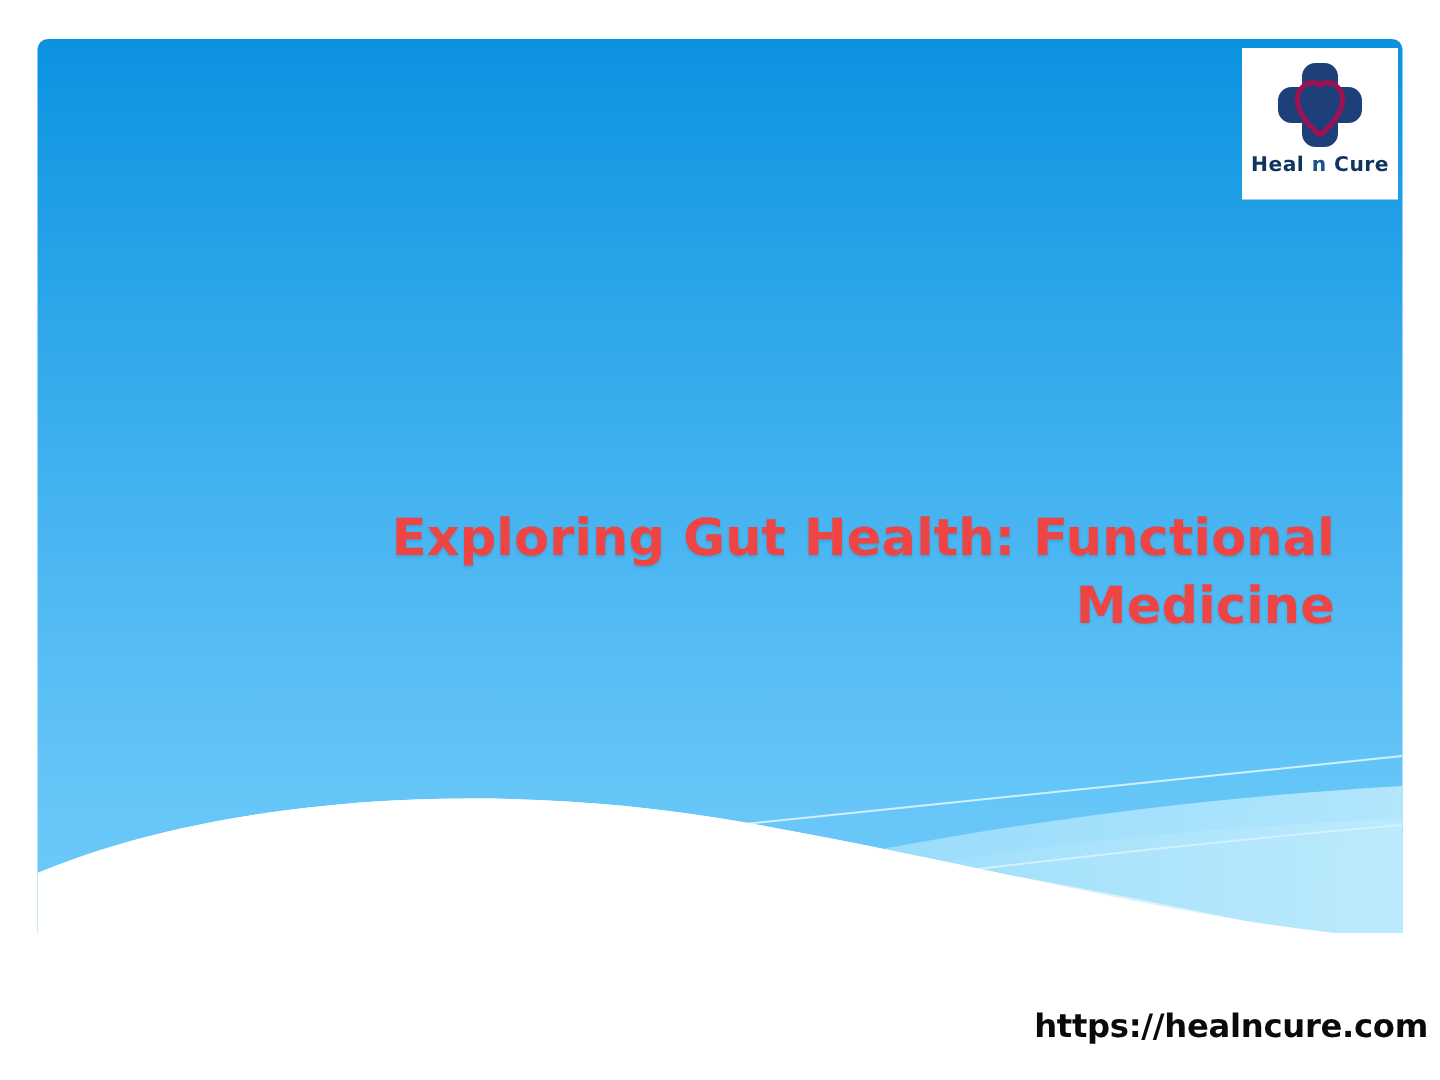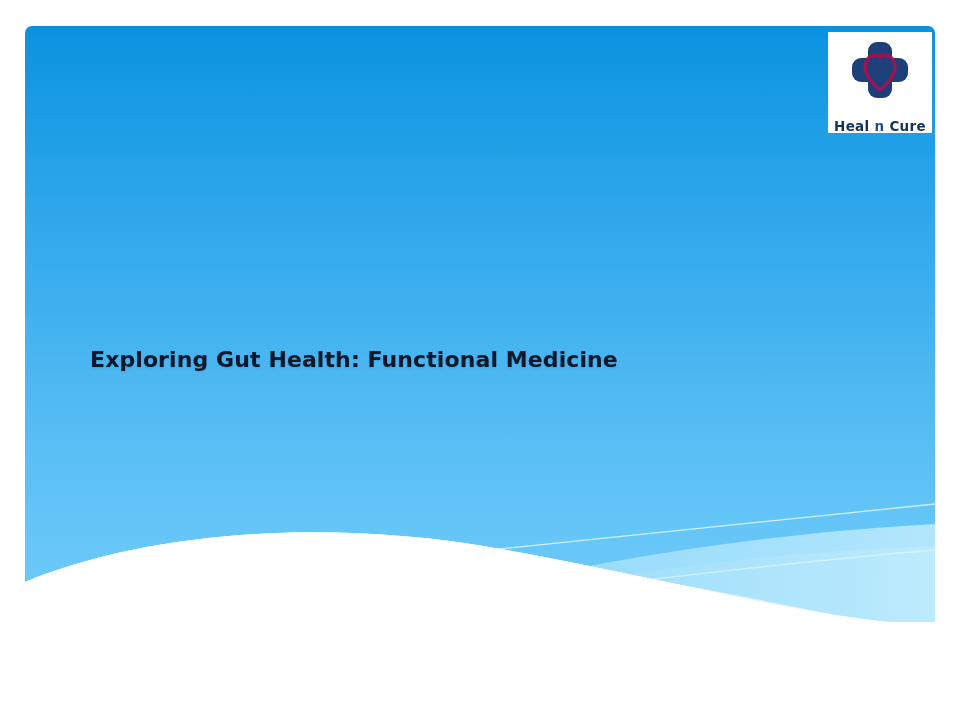--- a/index.html
+++ b/index.html
@@ -50,23 +50,23 @@
     height: 596px;
     display: block;
   }
 
   
   .title {
     position: absolute;
     left: 90px;
     top: 337px;
     width: 800px;
-    text-align: left;
-    color: #0f172a;
-    font-size: 22px;
+    text-align: right;
+    color: #ef4444;
+    font-size: 34px;
     font-weight: bold;
     line-height: 45px;
     letter-spacing: 0.1px;
     text-shadow: 0 1px 2px rgba(20,90,140,0.22);
   }
 
   
   .logo-card {
     position: absolute;
     left: 828px;
@@ -87,21 +87,20 @@
     position: absolute;
     left: 0;
     top: 70px;
     width: 104px;
     text-align: center;
     font-size: 13.5px;
     font-weight: bold;
     color: #11335f;
     letter-spacing: 0.3px;
     white-space: nowrap;
-    margin-top: 16px;
   }
   .logo-text .accent { color: #1f4f8f; }
 
   
   .url {
     position: absolute;
     left: 0;
     top: 672px;
     width: 952px;
     text-align: right;
@@ -157,14 +156,15 @@
 
       <path d="M 52,54 C 52,54 37,42.5 37,30.5 C 37,23.5 42.2,19 47.5,19 C 50.6,19 52,21.2 52,21.2 C 52,21.2 53.4,19 56.5,19 C 61.8,19 67,23.5 67,30.5 C 67,42.5 52,54 52,54 Z" fill="none" stroke="#9e1250" stroke-width="3.4" stroke-linejoin="round"></path>
     </svg>
     <div class="logo-text">
       <span>Heal</span>
       <span class="accent">n</span>
       <span>Cure</span>
     </div>
   </div>
 
+  <div class="url">https://healncure.com</div>
 
 </div>
 
 </body></html>

